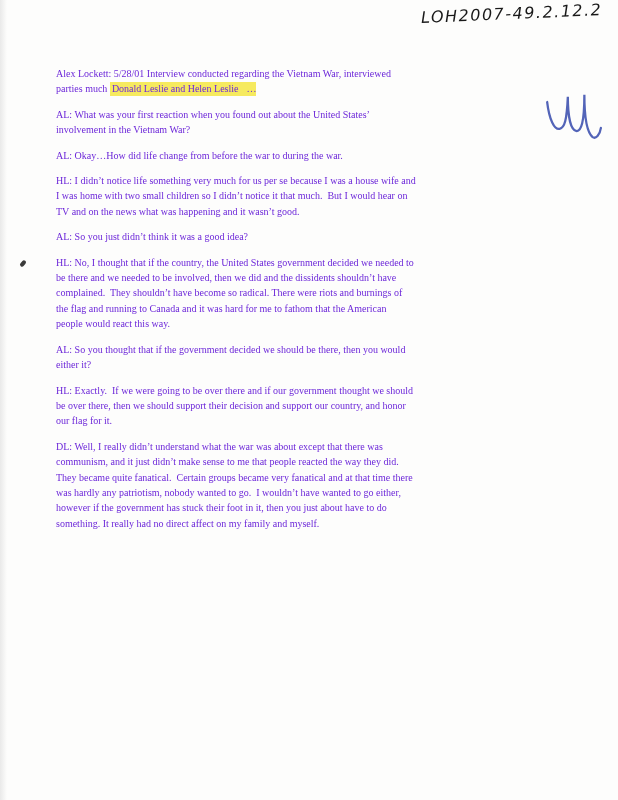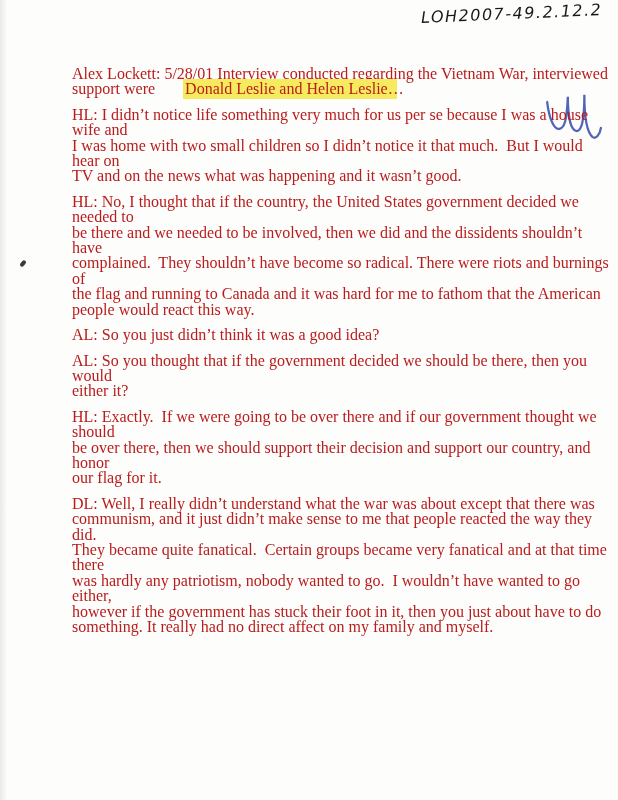--- a/index.html
+++ b/index.html
@@ -45,64 +45,66 @@
     left: 21px;
     top: 260px;
     width: 4px;
     height: 7px;
     background: #3a3a3a;
     border-radius: 2px;
     transform: rotate(40deg);
   }
   .content {
     position: absolute;
-    left: 72px;
+    left: 56px;
     top: 66px;
     width: 540px;
-    font-size: 16px;
+    font-size: 10px;
     line-height: 15.4px;
-    color: #b91c1c;
+    color: #6d28d9;
   }
   .content p {
     margin: 0 0 10px 0;
     white-space: pre-wrap;
   }
   .hl {
     background: #f6ea5f;
-    padding: 1px 9px 2px 2px;
+    padding: 1px 17px 2px 2px;
     margin-right: -9px;
-    margin-left: 24px;
   }
 </style>
 </head>
 <body>
 
 <div class="page">
 
   <div class="accession">LOH2007-49.2.12.2</div>
 
   <svg class="blue-squiggle" viewBox="0 0 60 55" aria-hidden="true">
     <path d="M5 13 C7 30 12 40 17 39 C22 38 24 30 25 8 C25 28 28 40 33 41 C38 42 41 32 41 6 C41 25 43 42 49 47 C52 49 56 45 57 38" fill="none" stroke="#5364b8" stroke-width="2.2" stroke-linecap="round"></path>
   </svg>
 
   <div class="ink-speck"></div>
 
   <div class="content">
 
-    <p><span>Alex Lockett: 5/28/01 Interview conducted regarding the Vietnam War, interviewed</span><br><span>support were </span><span class="hl">Donald Leslie and Helen Leslie</span><span>…</span></p>
+    <p><span>Alex Lockett: 5/28/01 Interview conducted regarding the Vietnam War, interviewed</span><br><span>parties much </span><span class="hl">Donald Leslie and Helen Leslie</span><span>…</span></p>
 
+    <p>AL: What was your first reaction when you found out about the United States’
+involvement in the Vietnam War?</p>
+    <p>AL: Okay…How did life change from before the war to during the war.</p>
     <p>HL: I didn’t notice life something very much for us per se because I was a house wife and
 I was home with two small children so I didn’t notice it that much.  But I would hear on
 TV and on the news what was happening and it wasn’t good.</p>
+    <p>AL: So you just didn’t think it was a good idea?</p>
     <p>HL: No, I thought that if the country, the United States government decided we needed to
 be there and we needed to be involved, then we did and the dissidents shouldn’t have
 complained.  They shouldn’t have become so radical. There were riots and burnings of
 the flag and running to Canada and it was hard for me to fathom that the American
 people would react this way.</p>
-    <p>AL: So you just didn’t think it was a good idea?</p>
     <p>AL: So you thought that if the government decided we should be there, then you would
 either it?</p>
     <p>HL: Exactly.  If we were going to be over there and if our government thought we should
 be over there, then we should support their decision and support our country, and honor
 our flag for it.</p>
     <p>DL: Well, I really didn’t understand what the war was about except that there was
 communism, and it just didn’t make sense to me that people reacted the way they did.
 They became quite fanatical.  Certain groups became very fanatical and at that time there
 was hardly any patriotism, nobody wanted to go.  I wouldn’t have wanted to go either,
 however if the government has stuck their foot in it, then you just about have to do

